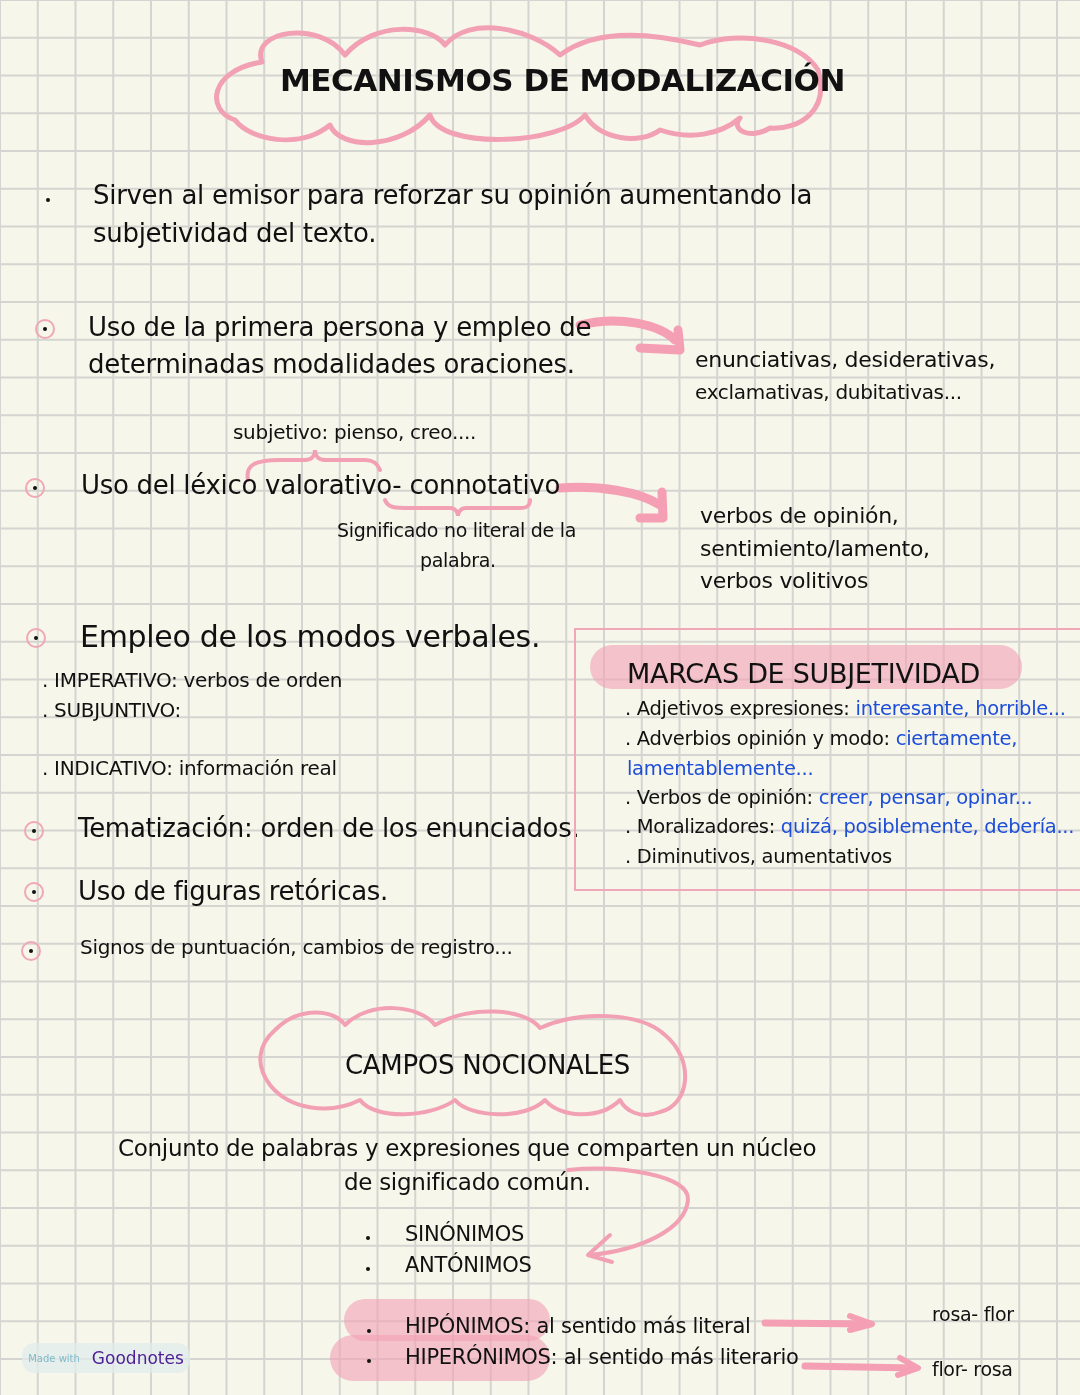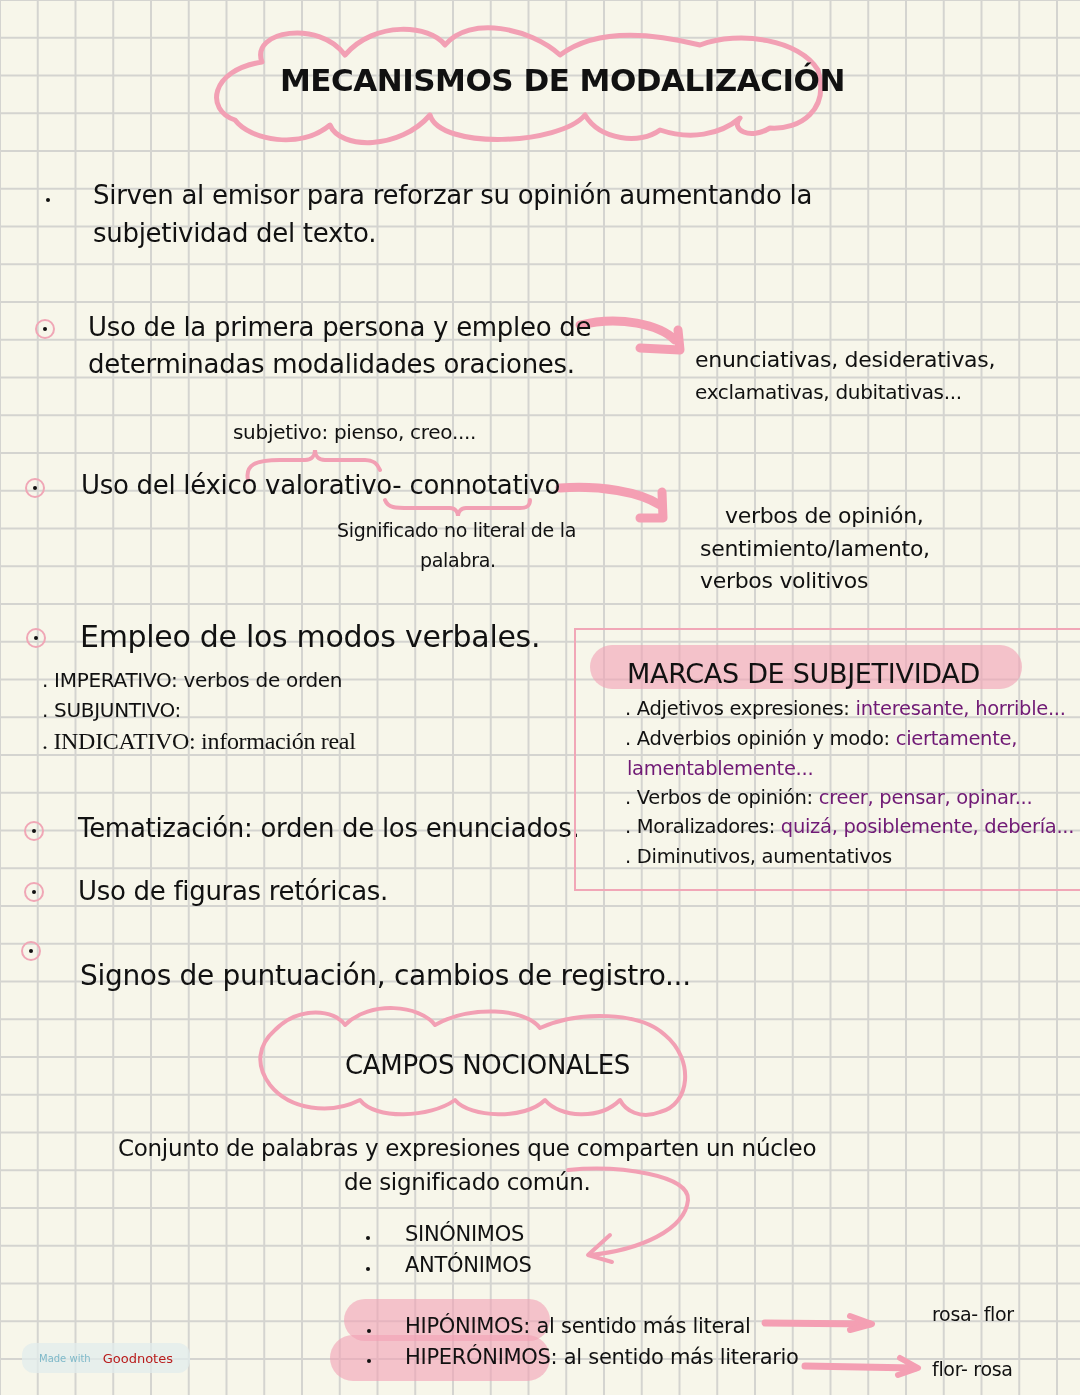--- a/index.html
+++ b/index.html
@@ -10,21 +10,21 @@
       linear-gradient(to right, #d4d4d0 2px, transparent 2px),
       linear-gradient(to bottom, #d4d4d0 2px, transparent 2px);
     background-size:37.75px 37.75px;
     background-position:-1px -1px;
     font-family:"DejaVu Sans", sans-serif;
     color:#111;
   }
   .abs { position:absolute; }
   .txt { white-space:nowrap; }
   .hand { font-family:"DejaVu Sans", sans-serif; letter-spacing:-0.3px; }
-  .grey { color:#701a75; }
+  .grey { color:#1d4ed8; }
   .pink-svg { position:absolute; left:0; top:0; pointer-events:none; }
   .circle-bullet {
     position:absolute; width:20px; height:20px; border:2px solid #f0a7b6;
     border-radius:50%; box-sizing:border-box;
   }
   .circle-bullet::after {
     content:""; position:absolute; left:50%; top:50%; width:4px; height:4px;
     margin:-2px 0 0 -2px; background:#111; border-radius:50%;
   }
   .dot { position:absolute; width:4px; height:4px; background:#111; border-radius:50%; }
@@ -34,21 +34,21 @@
   }
   .hl {
     position:absolute; background:rgba(242,160,180,0.6); border-radius:24px;
   }
   .goodnotes {
     position:absolute; left:22px; top:1343px; width:168px; height:30px;
     background:rgba(225,236,236,0.75); border-radius:12px;
     display:flex; align-items:center; justify-content:center; gap:12px;
   }
   .goodnotes .made { font-size:10px; color:#7fb9c9; }
-  .goodnotes .brand { font-size:13px; color:#b91c1c; }
+  .goodnotes .brand { font-size:17px; color:#4c1d95; }
 </style>
 </head>
 <body>
 
 <svg class="pink-svg" width="1080" height="1395">
 
   <path d="M262,62 C250,30 320,20 345,55 C375,20 430,25 445,45 C470,15 530,28 560,55 C600,25 660,35 700,45 C740,30 800,40 818,70 C830,110 800,130 770,128 C750,140 730,130 740,118 C720,135 690,140 660,130 C640,145 600,140 585,115 C560,145 440,150 430,115 C400,150 340,150 330,125 C300,150 250,140 235,120 C205,110 210,70 262,62 Z" fill="none" stroke="#f2a0b4" stroke-width="5" stroke-linejoin="round" stroke-linecap="round"></path>
 
   <path d="M580,325 C620,315 660,325 675,340" fill="none" stroke="#f49fb3" stroke-width="9" stroke-linecap="round"></path>
   <path d="M678,330 L680,350 L640,348" fill="none" stroke="#f49fb3" stroke-width="9" stroke-linecap="round" stroke-linejoin="round"></path>
@@ -85,42 +85,42 @@
 <div class="abs txt hand" style="left:695px; top:380px; font-size:20px;">exclamativas, dubitativas...</div>
 
 <div class="abs txt hand" style="left:233px; top:420px; font-size:20px;">subjetivo: pienso, creo....</div>
 <div class="circle-bullet" style="left:25px; top:478px;"></div>
 <div class="abs txt hand" style="left:81px; top:470px; font-size:26px;">
   <span>Uso del léxico valorativo-</span>
   <span>connotativo</span>
 </div>
 <div class="abs txt hand" style="left:337px; top:519px; font-size:19px;">Significado no literal de la</div>
 <div class="abs txt hand" style="left:420px; top:549px; font-size:19px;">palabra.</div>
-<div class="abs txt hand" style="left:700px; top:503px; font-size:22px;margin-left:25px;">verbos de opinión,</div>
+<div class="abs txt hand" style="left:700px; top:503px; font-size:22px;">verbos de opinión,</div>
 <div class="abs txt hand" style="left:700px; top:536px; font-size:22px;">sentimiento/lamento,</div>
 <div class="abs txt hand" style="left:700px; top:568px; font-size:22px;">verbos volitivos</div>
 
 <div class="circle-bullet" style="left:26px; top:628px;"></div>
 <div class="abs txt hand" style="left:80px; top:619px; font-size:30px;">Empleo de los modos verbales.</div>
 <div class="abs txt hand" style="left:42px; top:668px; font-size:20px;">
   <span>. IMPERATIVO:</span><span> verbos de orden</span>
 </div>
 <div class="abs txt hand" style="left:42px; top:698px; font-size:20px;">
   <span>. SUBJUNTIVO:</span><span></span>
 </div>
-<div class="abs txt hand" style="left:42px; top:728px; font-size:24px;font-family:Liberation Serif, serif;">
+<div class="abs txt hand" style="left:42px; top:756px; font-size:20px;">
   <span>. INDICATIVO:</span><span> información real</span>
 </div>
 
 <div class="circle-bullet" style="left:24px; top:821px;"></div>
 <div class="abs txt hand" style="left:78px; top:813px; font-size:26px;">Tematización: orden de los enunciados.</div>
 <div class="circle-bullet" style="left:24px; top:882px;"></div>
 <div class="abs txt hand" style="left:78px; top:876px; font-size:26px;">Uso de figuras retóricas.</div>
 <div class="circle-bullet" style="left:21px; top:941px;"></div>
-<div class="abs txt hand" style="left:80px; top:935px; font-size:28px;margin-top:24px;">Signos de puntuación, cambios de registro...</div>
+<div class="abs txt hand" style="left:80px; top:935px; font-size:20px;">Signos de puntuación, cambios de registro...</div>
 
 <div class="marcas-box"></div>
 <div class="hl" style="left:590px; top:645px; width:432px; height:44px;"></div>
 <div class="abs txt hand" style="left:627px; top:658px; font-size:27px;">MARCAS DE SUBJETIVIDAD</div>
 <div class="abs txt hand" style="left:625px; top:697px; font-size:19.5px;">
   <span>. Adjetivos expresiones:</span><span class="grey"> interesante, horrible...</span>
 </div>
 <div class="abs txt hand" style="left:625px; top:727px; font-size:19.5px;">
   <span>. Adverbios opinión y modo:</span><span class="grey"> ciertamente,</span>
 </div>

